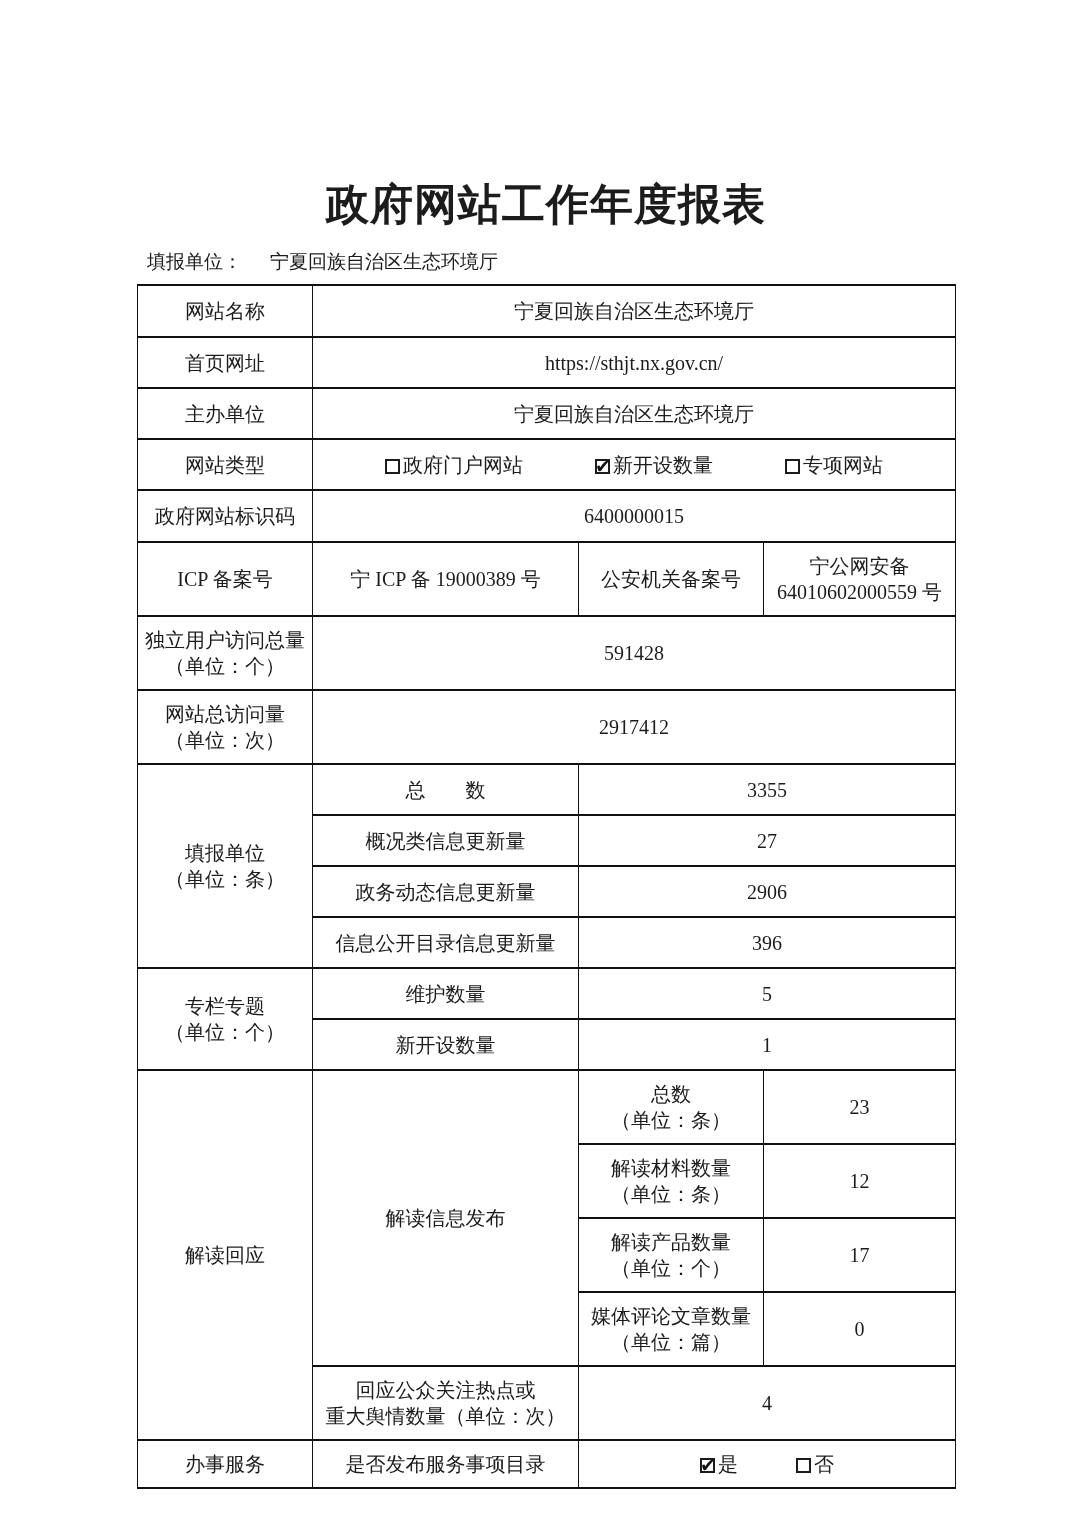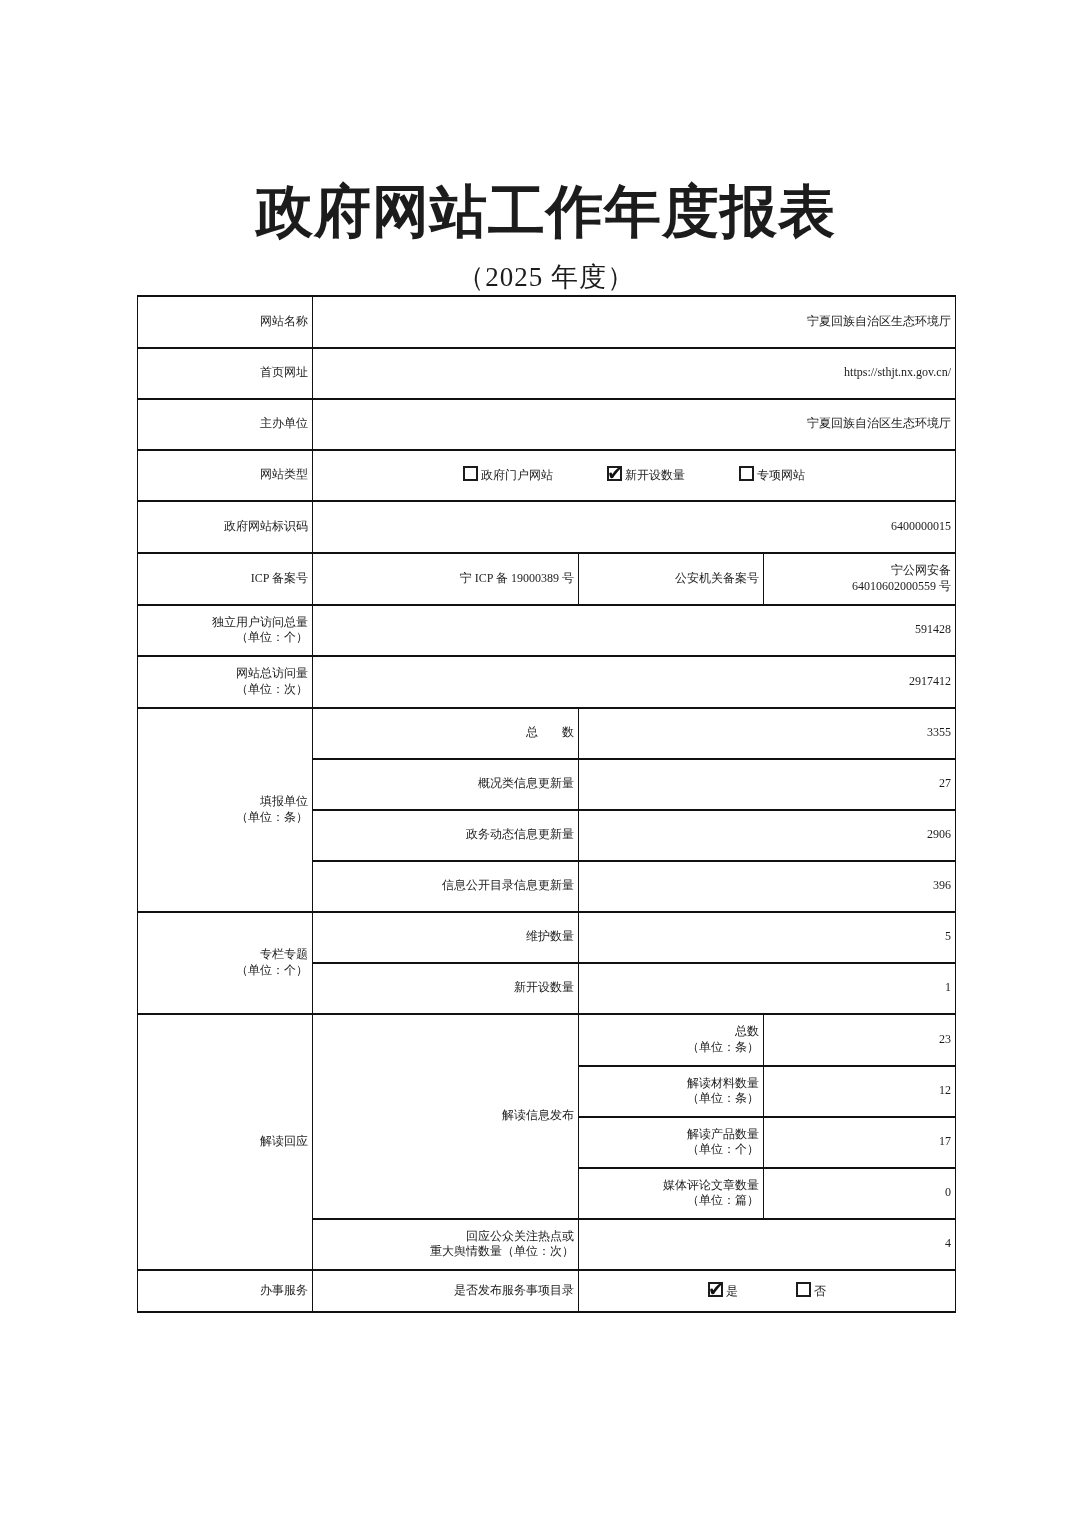--- a/index.html
+++ b/index.html
@@ -16,21 +16,21 @@
   }
   .doc {
     position: absolute;
     left: 137px;
     top: 0;
     width: 818px;
   }
   .title {
     margin-top: 181px;
     text-align: center;
-    font-size: 57px;
+    font-size: 43px;
     font-weight: 700;
     letter-spacing: 1px;
     line-height: 1.1;
   }
   .subtitle {
     margin-top: 15px;
     text-align: center;
     font-size: 27px;
     font-weight: 400;
     letter-spacing: 1px;
@@ -46,36 +46,36 @@
   }
   table.report {
     border-collapse: collapse;
     table-layout: fixed;
     width: 818px;
   }
   table.report td {
     border: 1px solid #111111;
     border-top-width: 2px;
     border-bottom-width: 2px;
-    text-align: right;
+    text-align: center;
     vertical-align: middle;
-    font-size: 12px;
+    font-size: 20px;
     line-height: 1.3;
-    padding: 4px 4px;
+    padding: 10px 4px;
     overflow: hidden;
   }
   table.report tr { height: 51px; }
   table.report tr.tall { height: 52px; }
   table.report tr.short { height: 42px; }
   .pre { white-space: pre-line; }
   .opts {
     display: flex;
     justify-content: center;
     align-items: center;
-    gap: 54px;
+    gap: 72px;
   }
   .opts-yn {
     display: flex;
     justify-content: center;
     align-items: center;
     gap: 58px;
   }
   .opt { white-space: nowrap; }
   .cb {
     display: inline-block;
@@ -96,22 +96,24 @@
     font-weight: bold;
     color: #111111;
     font-family: "DejaVu Sans", sans-serif;
   }
 </style>
 </head>
 <body>
 
 <div class="doc">
   <div class="title">政府网站工作年度报表</div>
-  <div class="subtitle">（2025 年度）</div>
-
+
+  <div class="filler">
+    <span class="filler-label">填报单位：</span><span class="filler-value">宁夏回族自治区生态环境厅</span>
+  </div>
 
   <table class="report">
     <colgroup>
       <col style="width:175px">
       <col style="width:266px">
       <col style="width:185px">
       <col style="width:192px">
     </colgroup>
 
     <tbody>

